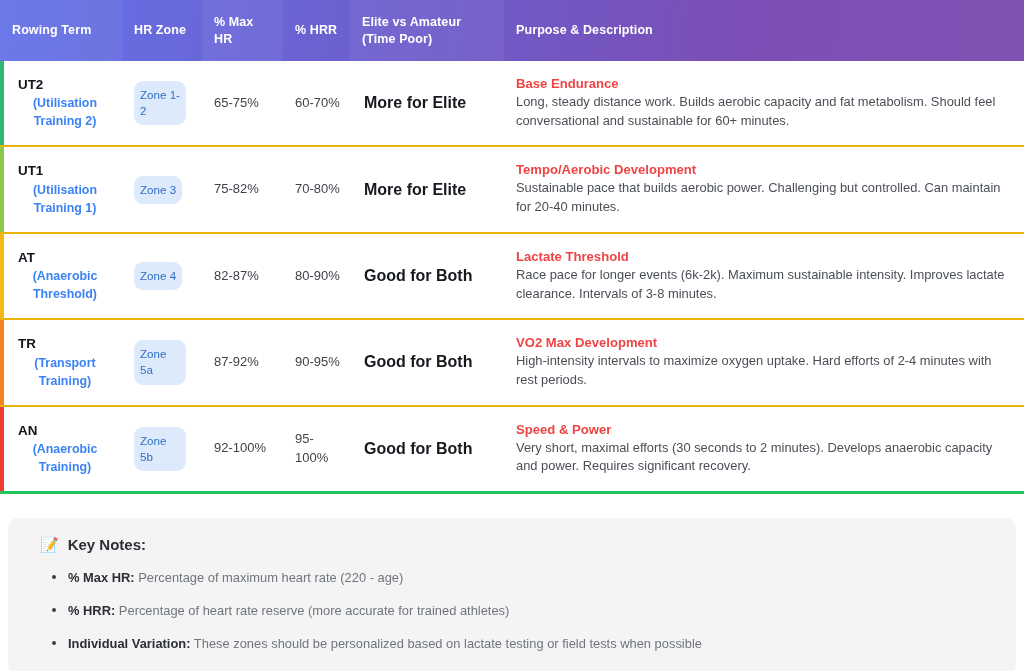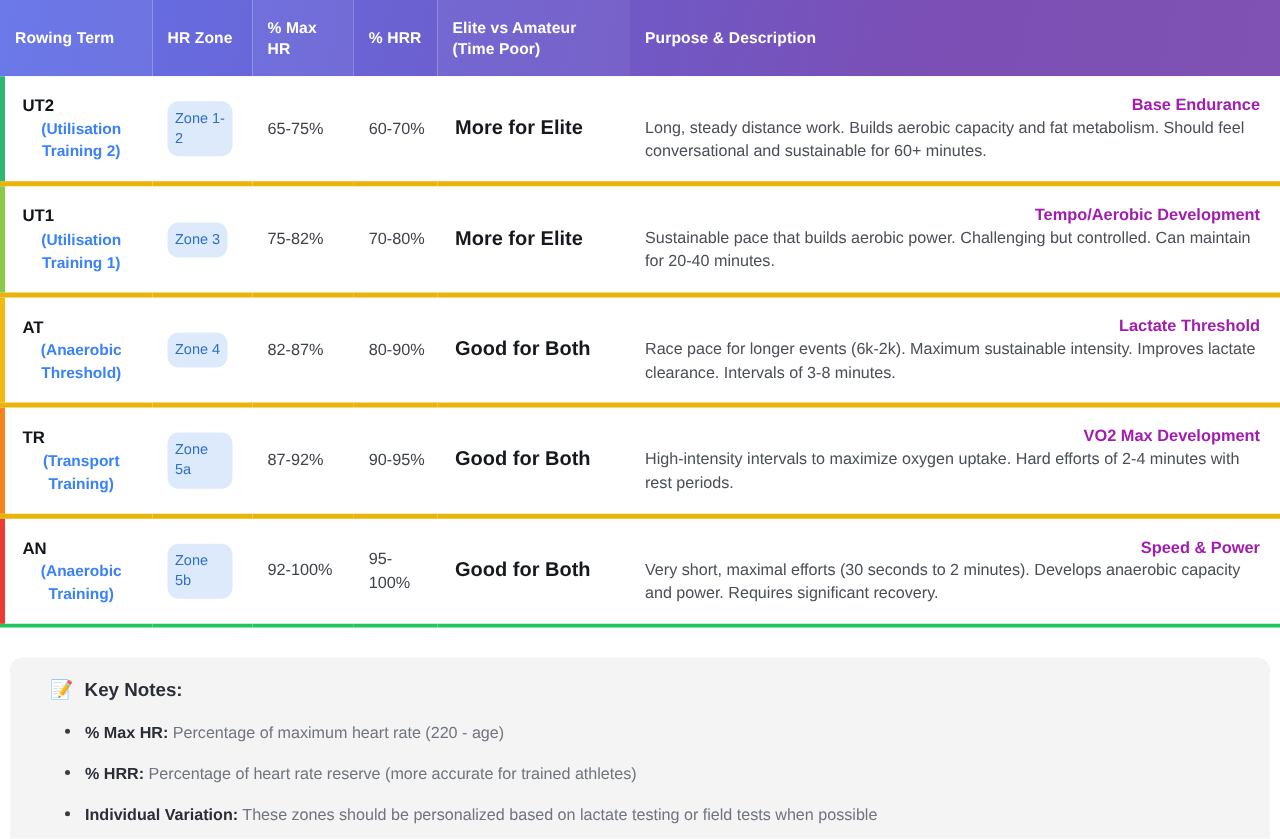--- a/index.html
+++ b/index.html
@@ -51,21 +51,21 @@
   }
   thead tr {
     background: linear-gradient(100deg, #6372e8 0%, #7059c6 48%, #7b4fb5 72%, #7f52b3 100%);
   }
   
   thead th.tint-a { background: rgba(255,255,255,0.055); }
   thead th.tint-b { background: rgba(255,255,255,0.00); }
 
   tbody tr {
     background: #ffffff;
-    border-bottom: 4px solid #eab308;
+    border-bottom: 2px solid #eab308;
   }
   tbody tr:last-child { border-bottom: 3px solid #22c55e; }
 
   tbody td {
     vertical-align: middle;
     padding: 14px 10px 14px 12px;
     font-size: 12.8px;
     color: #3c4046;
   }
 
@@ -119,24 +119,23 @@
   td.elite {
     font-weight: bold;
     color: #15181d;
     font-size: 16px;
     padding-left: 14px;
   }
   td.desc { padding-right: 16px; }
   .desc .d-title {
     display: block;
     font-weight: bold;
-    color: #a21caf;
+    color: #ef4444;
     font-size: 13.1px;
     margin-bottom: 2px;
-    text-align: right;
   }
   .desc .d-body {
     display: block;
     color: #4a4f57;
     font-size: 12.9px;
     line-height: 1.46;
   }
 
   
   .notes {

